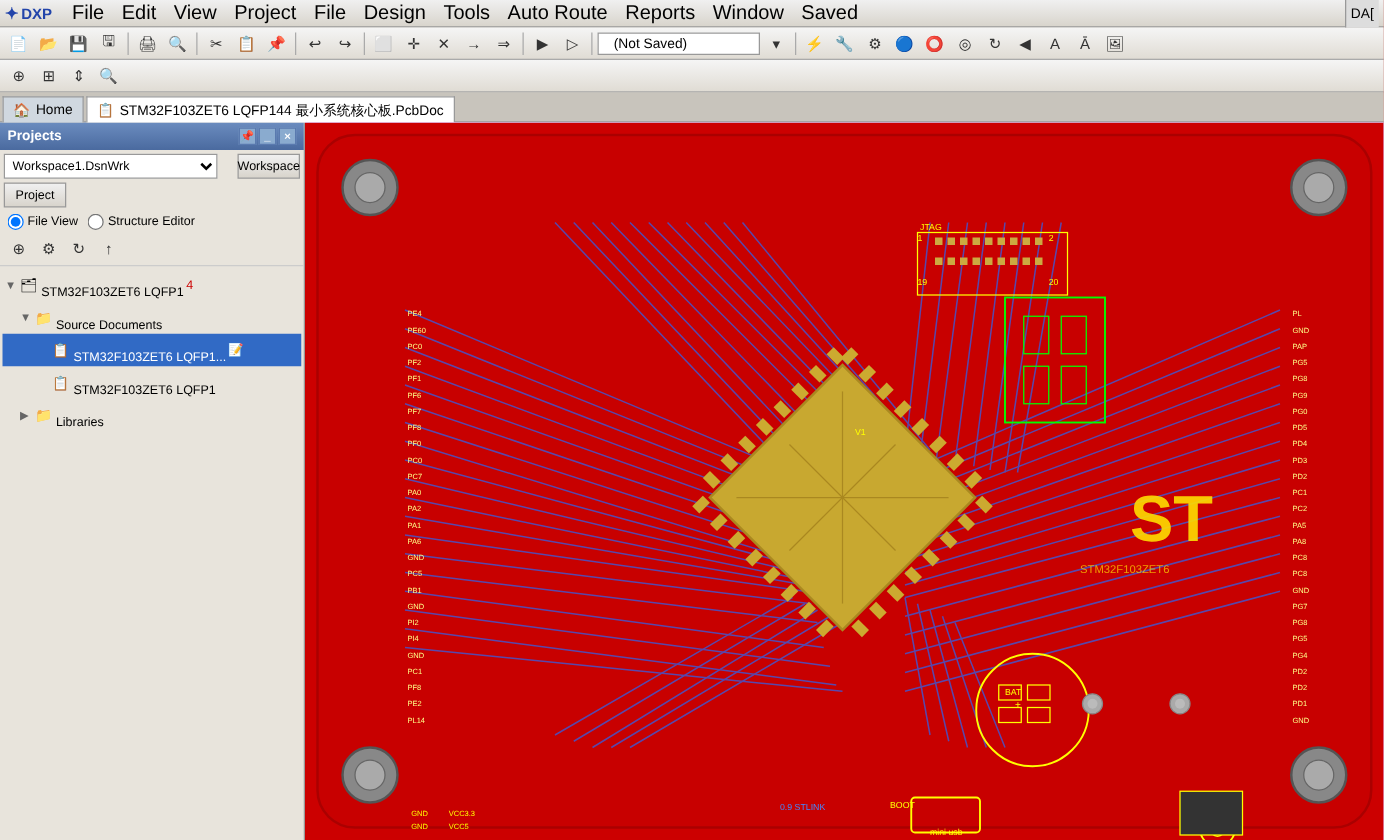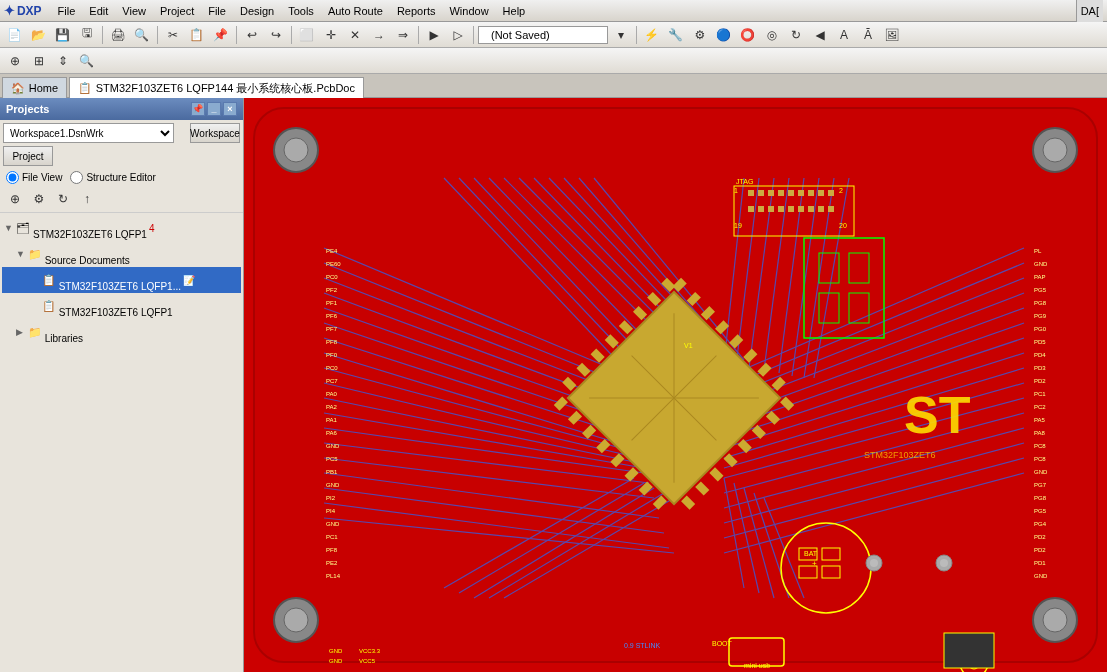--- a/index.html
+++ b/index.html
@@ -4,21 +4,21 @@
   <style>
     * { margin: 0; padding: 0; box-sizing: border-box; }
     body { width: 1107px; height: 672px; overflow: hidden; font-family: 'Segoe UI', Tahoma, Arial, sans-serif; font-size: 11px; background: #d4d0c8; }
 
     
     #menubar {
       display: flex; align-items: center; height: 22px; background: linear-gradient(to bottom, #f0f0f0, #d8d4cc);
       border-bottom: 1px solid #999; padding: 0 4px; gap: 2px;
     }
     .menu-logo { font-weight: bold; font-size: 12px; color: #2244aa; margin-right: 8px; display: flex; align-items: center; gap: 2px; }
-    .menu-item { padding: 2px 6px; cursor: pointer; font-size: 11px; color: #000; }
+    .menu-item { padding: 2px 6px; cursor: pointer; font-size: 16px; color: #000; }
 
     
     #toolbar1, #toolbar2 {
       display: flex; align-items: center; height: 26px; background: linear-gradient(to bottom, #f5f5f5, #e0dcd4);
       border-bottom: 1px solid #aaa; padding: 2px 4px; gap: 2px;
     }
     .tb-btn {
       width: 22px; height: 22px; display: flex; align-items: center; justify-content: center;
       border: 1px solid transparent; cursor: pointer; font-size: 12px; color: #333;
       background: transparent;
@@ -108,21 +108,21 @@
   <span class="menu-item">File</span>
   <span class="menu-item">Edit</span>
   <span class="menu-item">View</span>
   <span class="menu-item">Project</span>
   <span class="menu-item">File</span>
   <span class="menu-item">Design</span>
   <span class="menu-item">Tools</span>
   <span class="menu-item">Auto Route</span>
   <span class="menu-item">Reports</span>
   <span class="menu-item">Window</span>
-  <span class="menu-item">Help</span>
+  <span class="menu-item">Saved</span>
   <span style="flex:1"></span>
   <span class="da-label" style="position:static;">DA[</span>
 </div>
 
 <div id="toolbar1">
   <div class="tb-btn">📄</div>
   <div class="tb-btn">📂</div>
   <div class="tb-btn">💾</div>
   <div class="tb-btn">🖫</div>
   <div class="tb-sep"></div>

